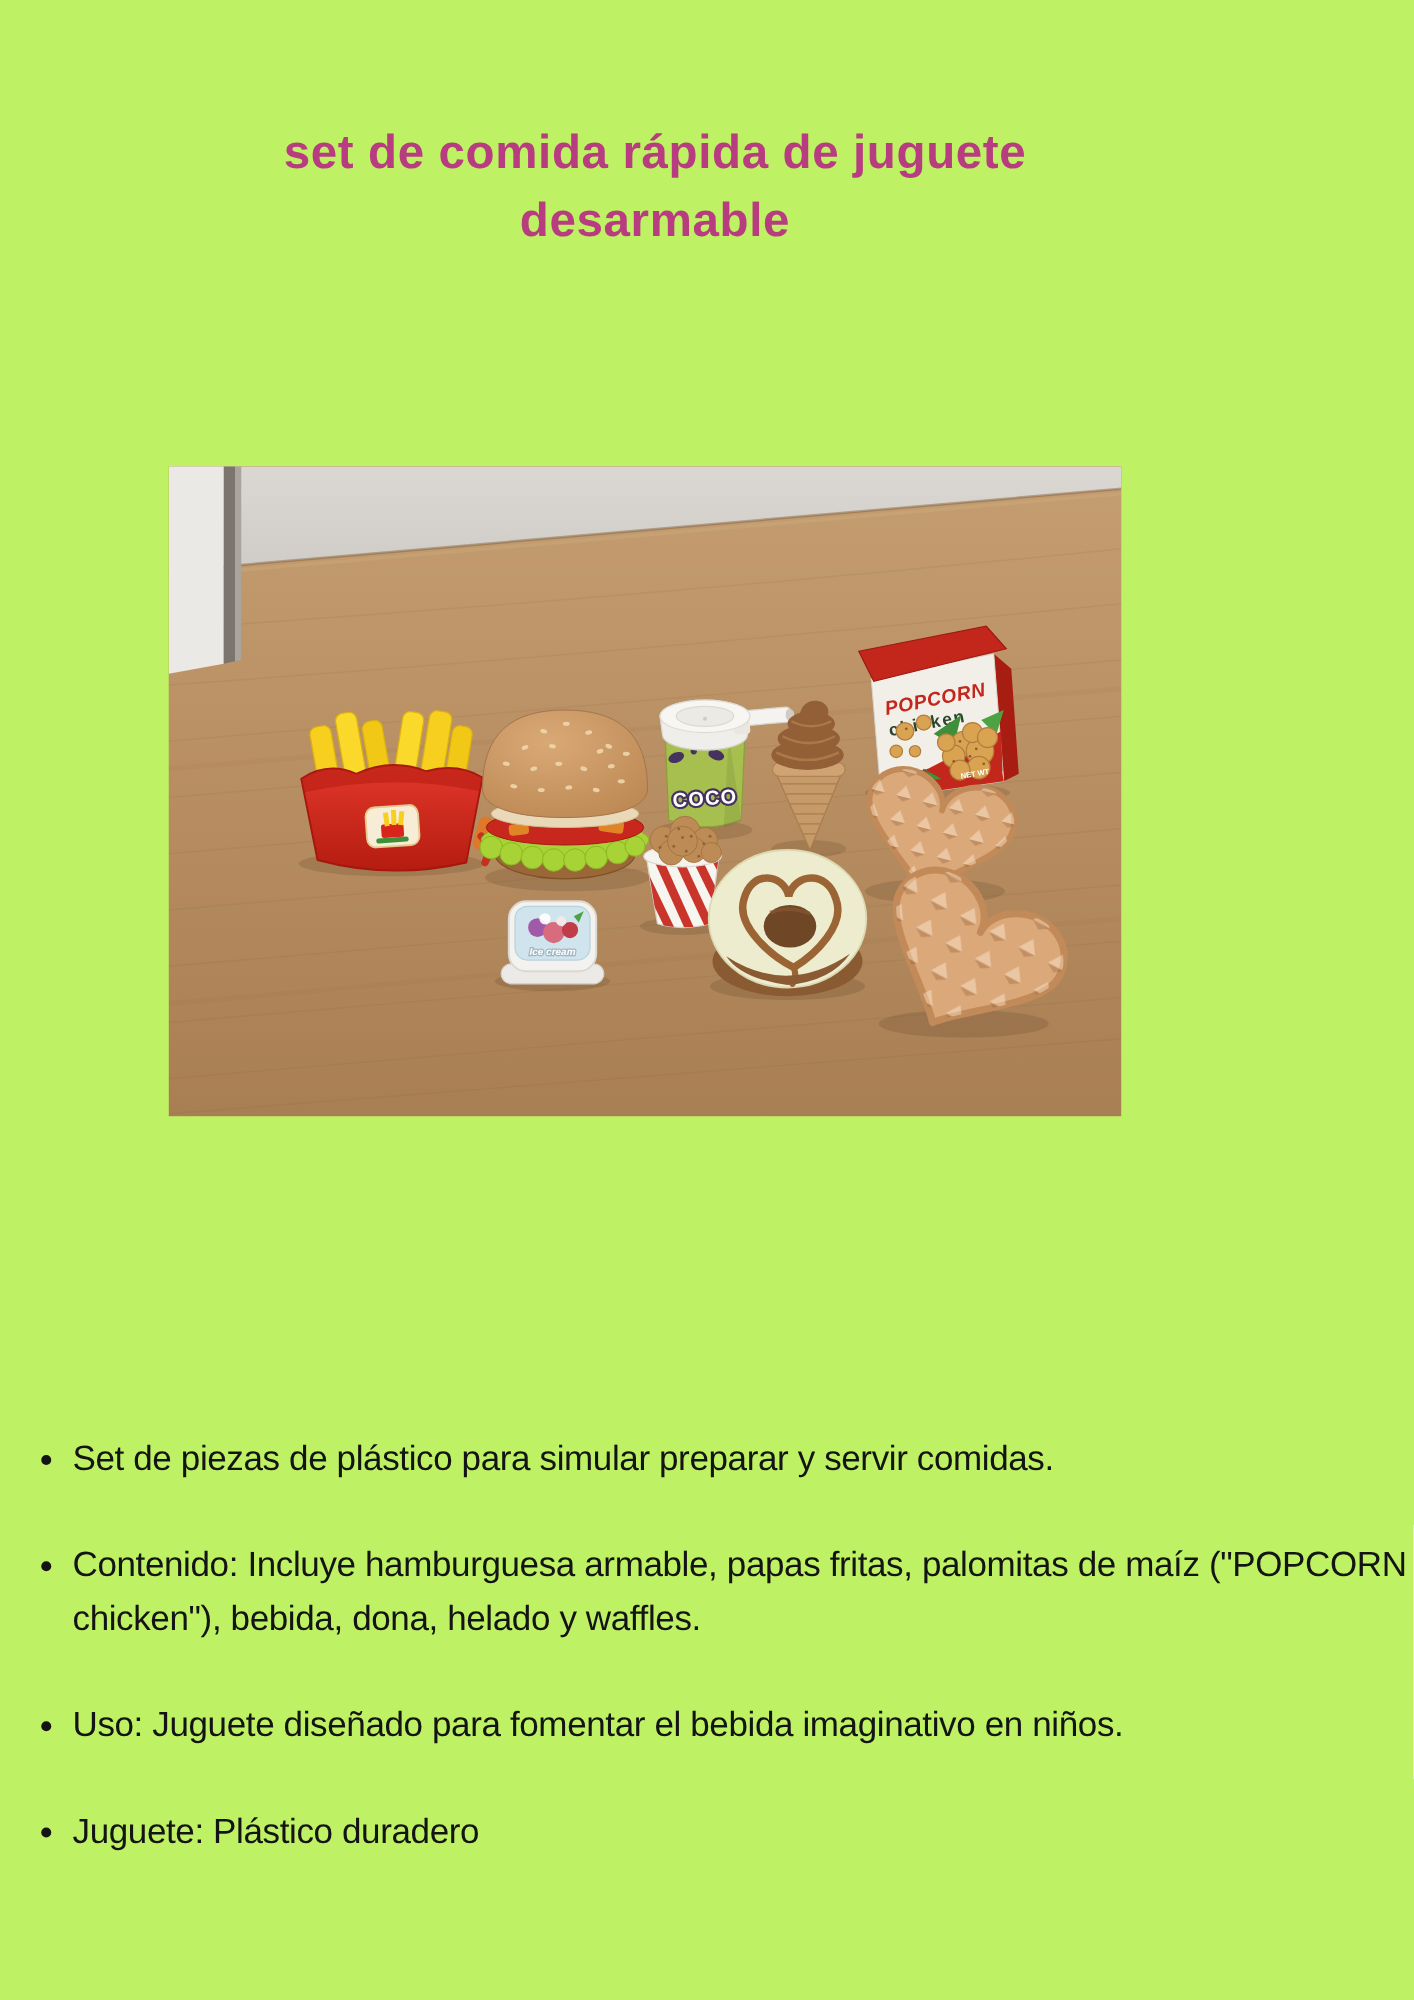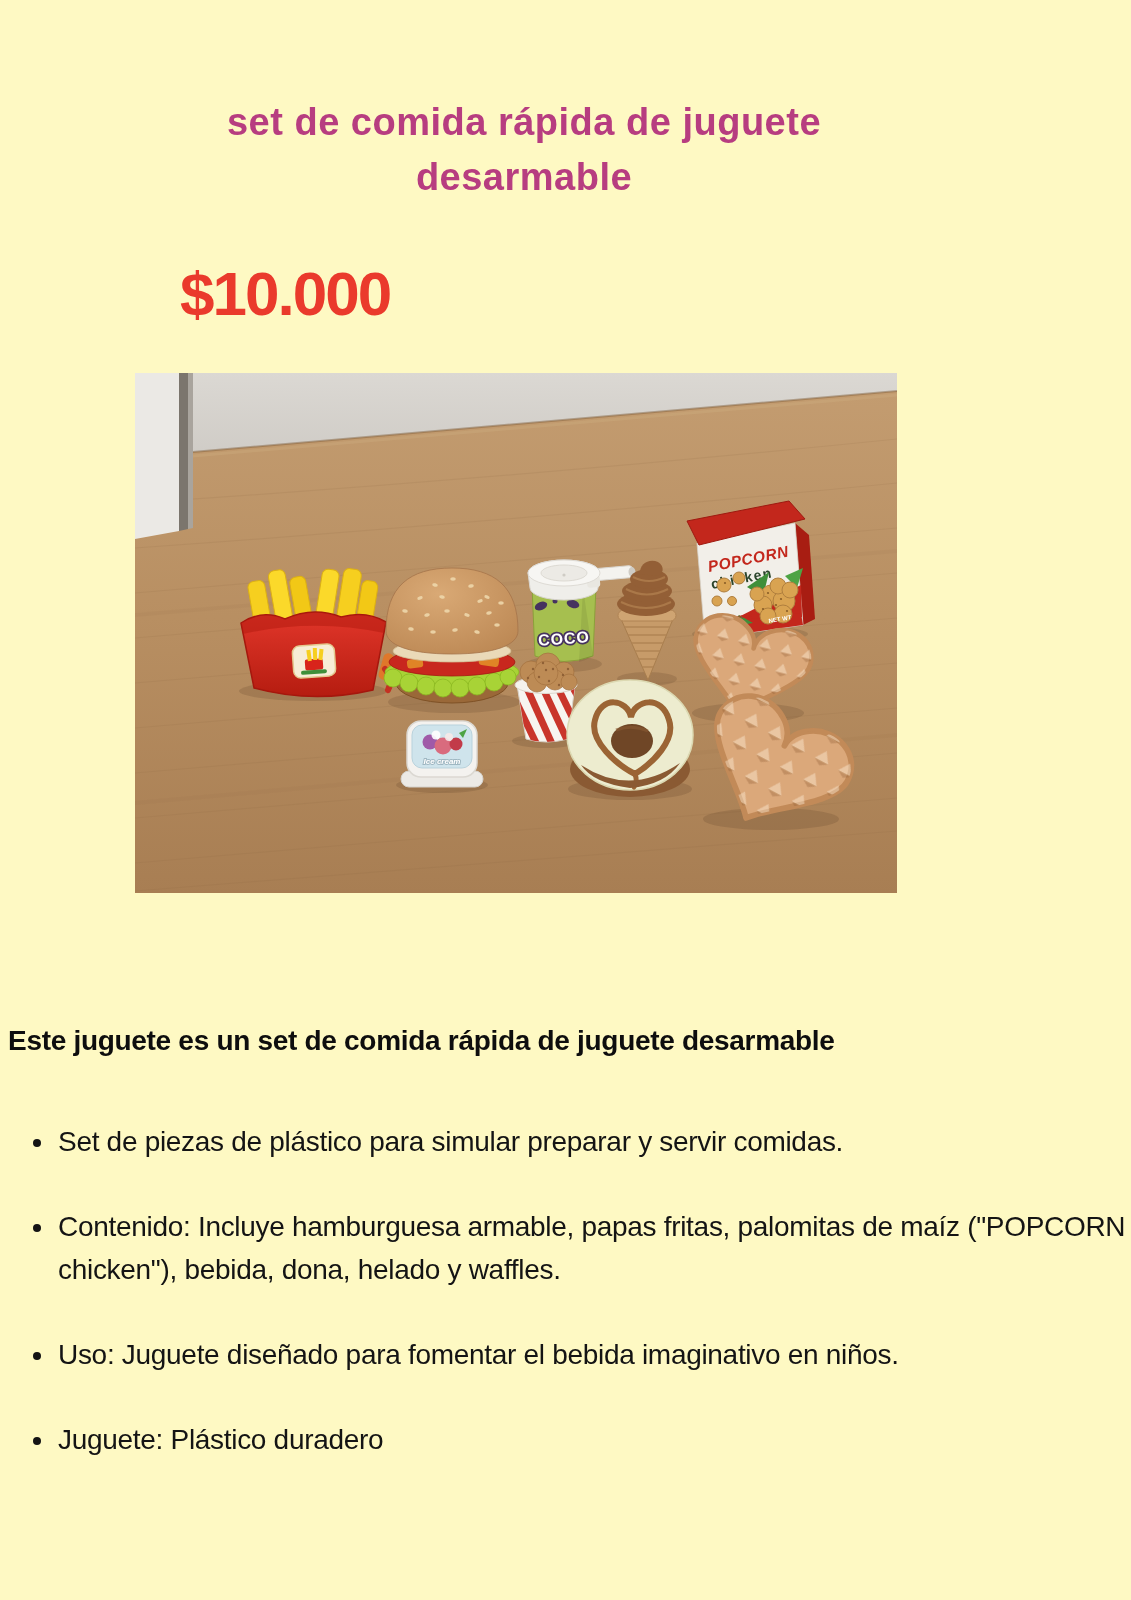--- a/index.html
+++ b/index.html
@@ -1,18 +1,18 @@
 <!DOCTYPE html>
 <html><head>
 <meta charset="utf-8">
 <style>
   html,body { margin:0; padding:0; background:#ffffff; }
   #page {
     position:relative; width:1131px; height:1600px; margin:0 auto;
-    background:#fef9c3; overflow:hidden;
+    background:#bef264; overflow:hidden;
     font-family:"Liberation Sans", sans-serif; color:#111;
   }
   .title {
     position:absolute; top:95px; left:204px; width:640px; margin:0;
     text-align:center; font-size:38px; line-height:1.45; font-weight:700;
     color:#b73d80; letter-spacing:0.5px;
   }
   .price {
     position:absolute; top:258px; left:180px; margin:0;
     font-size:62px; font-weight:700; color:#ea3a2c; letter-spacing:-2px;
@@ -25,35 +25,34 @@
   .desc-heading {
     position:absolute; top:892px; left:86px; margin:0;
     font-size:68px; font-weight:700; color:#8a65c9; letter-spacing:1px;
   }
   .intro {
     position:absolute; top:1019px; left:8px; width:1050px; margin:0;
     font-size:28px; font-weight:700; color:#0e0e0e; line-height:43px;
     letter-spacing:-0.3px;
   }
   .bullets {
-    position:absolute; top:1120px; left:22px; width:1072px; margin:0;
+    position:absolute; top:1145px; left:22px; width:1072px; margin:0;
     padding:0 0 0 34px; font-size:28px; color:#141414; line-height:43px;
     letter-spacing:-0.3px; list-style:disc outside;
   }
   .bullets li { margin:0 0 42px 0; padding-left:2px; }
   svg text { font-family:"Liberation Sans", sans-serif; }
 </style>
 </head>
 <body>
 
 <div id="page">
 
   <h1 class="title">set de comida rápida de juguete desarmable</h1>
 
-  <div class="price">$10.000</div>
 
   <figure class="photo">
     <svg viewBox="0 0 762 520" preserveAspectRatio="none">
       <defs>
         <linearGradient id="wallg" x1="0" y1="0" x2="0" y2="1">
           <stop offset="0" stop-color="#dbd8d3"></stop>
             <stop offset="1" stop-color="#c6c2bc"></stop>
         </linearGradient>
         <linearGradient id="woodg" x1="0" y1="0" x2="0" y2="1">
           <stop offset="0" stop-color="#c39c70"></stop>
@@ -333,21 +332,20 @@
         <use href="#heart" fill="url(#waffle)" opacity="0.9"></use>
       </g>
       <g transform="translate(636,398) rotate(28) scale(1.9)">
         <use href="#heart" fill="#dba87a" stroke="#c28a58" stroke-width="3" stroke-linejoin="round"></use>
         <use href="#heart" fill="url(#waffle)" opacity="0.9"></use>
       </g>
     </svg>
   </figure>
 
 
-  <p class="intro">Este juguete es un set de comida rápida de juguete desarmable</p>
 
   <ul class="bullets">
     <li>Set de piezas de plástico para simular preparar y servir comidas.</li>
     <li>Contenido: Incluye hamburguesa armable, papas fritas, palomitas de maíz ("POPCORN chicken"), bebida, dona, helado y waffles.</li>
     <li>Uso: Juguete diseñado para fomentar el bebida imaginativo en niños.</li>
     <li>Juguete: Plástico duradero</li>
   </ul>
 
 </div>
 

